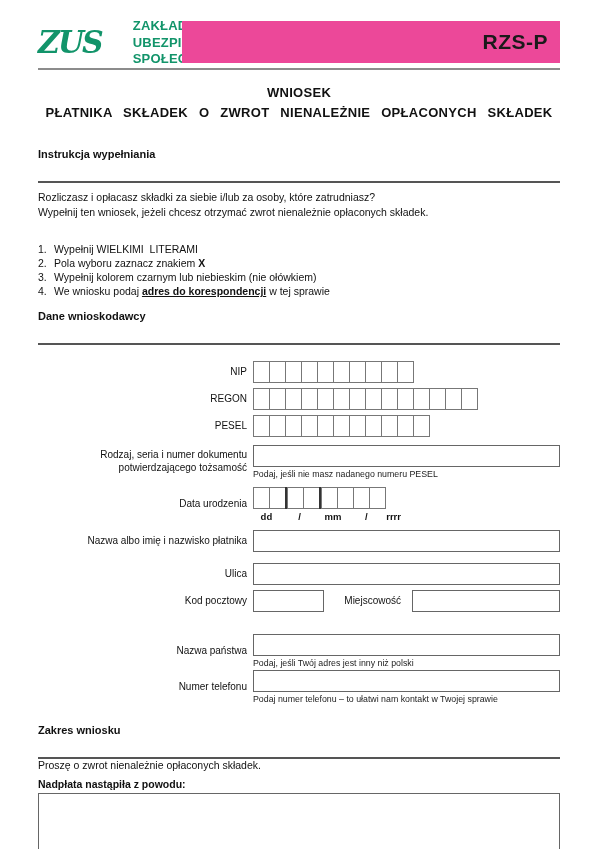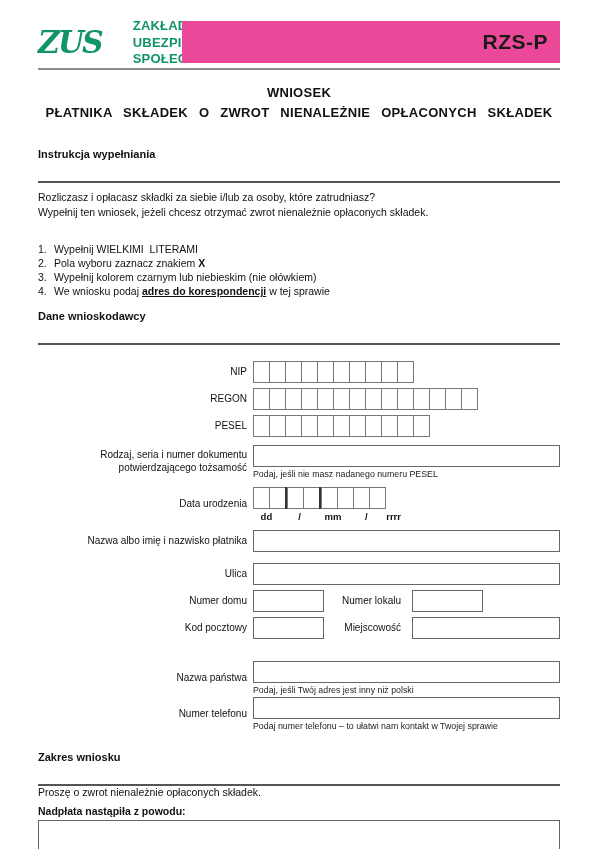--- a/index.html
+++ b/index.html
@@ -235,28 +235,20 @@
       </div>
     </div>
 
     <div class="field-row">
       <div class="flabel">Ulica</div>
       <div class="fieldcol">
         <input class="line" type="text" style="">
       </div>
     </div>
 
-    <div class="field-row">
-      <div class="flabel">Numer domu</div>
-      <div class="fieldcol two">
-        <input class="line small" type="text" style="">
-        <div class="label2">Numer lokalu</div>
-        <input class="line small" type="text" style="">
-      </div>
-    </div>
 
     <div class="field-row" style="margin-bottom:22px;">
       <div class="flabel">Kod pocztowy</div>
       <div class="fieldcol two">
         <input class="line small" type="text" style="">
         <div class="label2">Miejscowość</div>
         <input class="line" type="text" style="">
       </div>
     </div>
 

